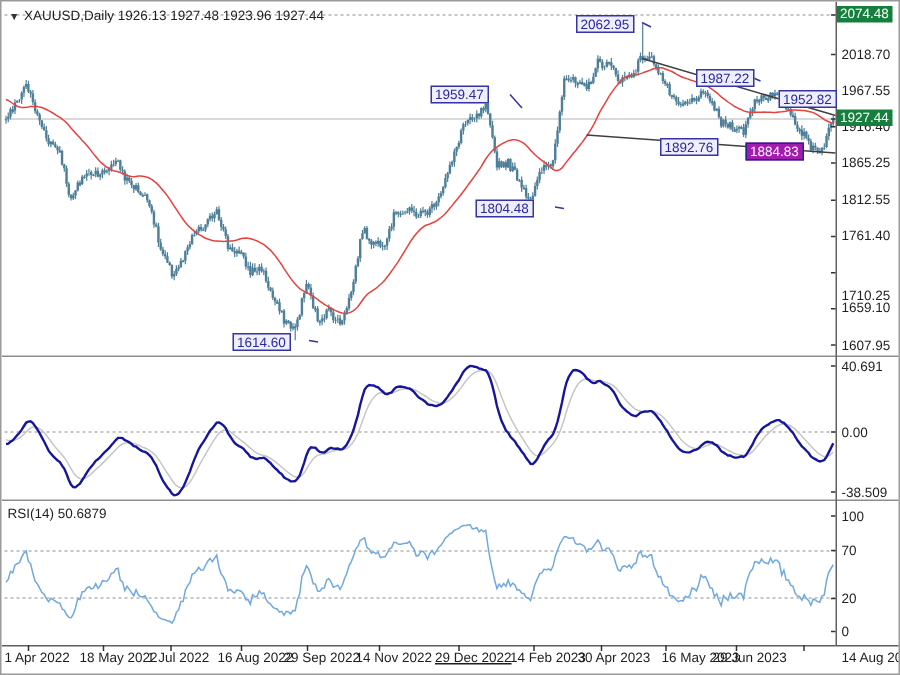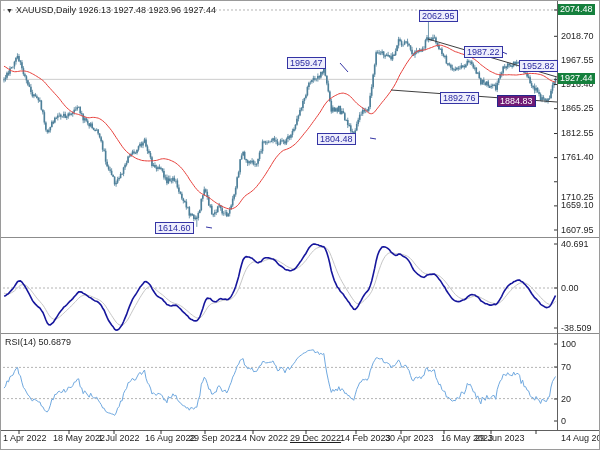--- a/index.html
+++ b/index.html
@@ -10,21 +10,21 @@
   #labels *{pointer-events:auto;}
   .ttl{position:absolute;left:5px;top:4px;font-size:9px;color:#1f1f1f;white-space:nowrap;}
   .ttl .tri{font-size:7px;color:#333;margin-right:3px;}
   .indlbl{position:absolute;left:4px;font-size:9px;color:#1f1f1f;white-space:nowrap;}
   .axlbl{position:absolute;left:560px;font-size:9px;color:#1f1f1f;white-space:nowrap;line-height:11px;}
   .axtag{position:absolute;left:557px;font-size:9px;background:#15803d;color:#fff;
          padding:0 2px;line-height:11px;white-space:nowrap;}
   .dtlbl{position:absolute;top:432px;font-size:9px;color:#1f1f1f;white-space:nowrap;}
   .callout{position:absolute;font-size:9px;line-height:10px;padding:0 2px;
            border:1px solid #3434a4;background:#eeeefc;color:#2828a0;white-space:nowrap;}
-  .callout.sel{background:#701a75;color:#ffffff;border-color:#26268c;}
+  .callout.sel{background:#a21caf;color:#ffffff;border-color:#26268c;}
 </style>
 </head>
 <body>
 
 <div id="win">
   <svg id="chart-svg" width="600" height="450">
       <line x1="2" y1="8.99844790000003" x2="556" y2="8.99844790000003" stroke="#b4b4b4" stroke-width="1" stroke-dasharray="2,2"></line>
       <line x1="2" y1="78.33810070000001" x2="556" y2="78.33810070000001" stroke="#cccccc" stroke-width="1"></line>
       <line x1="2" y1="287" x2="556" y2="287" stroke="#b4b4b4" stroke-width="1" stroke-dasharray="2,2"></line>
       <line x1="2" y1="366.4" x2="556" y2="366.4" stroke="#b4b4b4" stroke-width="1" stroke-dasharray="2,2"></line>
@@ -853,21 +853,21 @@
         <div class="dtlbl" style="left: 188px;">29 Sep 2022</div>
         <div class="dtlbl" style="left: 236px;">14 Nov 2022</div>
         <div class="dtlbl" style="left: 289px; text-decoration: underline;">29 Dec 2022</div>
         <div class="dtlbl" style="left: 339px;">14 Feb 2023</div>
         <div class="dtlbl" style="left: 384px;">30 Apr 2023</div>
         <div class="dtlbl" style="left: 440px;">16 May 2023</div>
         <div class="dtlbl" style="left: 474px;">29 Jun 2023</div>
         <div class="dtlbl" style="left: 544px; padding-left: 16px;">14 Aug 2023</div>
       </div>
     <div id="callouts">
-        <div class="callout" style="left: 383px; top: 9px; margin-left: 35px;">2062.95</div>
+        <div class="callout" style="left: 383px; top: 9px;">2062.95</div>
         <div class="callout" style="left: 463px; top: 45px;">1987.22</div>
         <div class="callout" style="left: 286px; top: 56px;">1959.47</div>
         <div class="callout" style="left: 518px; top: 59px;">1952.82</div>
         <div class="callout" style="left: 439px; top: 91px;">1892.76</div>
         <div class="callout sel" style="left: 496px; top: 94px;">1884.83</div>
         <div class="callout" style="left: 316px; top: 132px;">1804.48</div>
         <div class="callout" style="left: 154px; top: 221px;">1614.60</div>
       </div>
   </div>
 </div>

